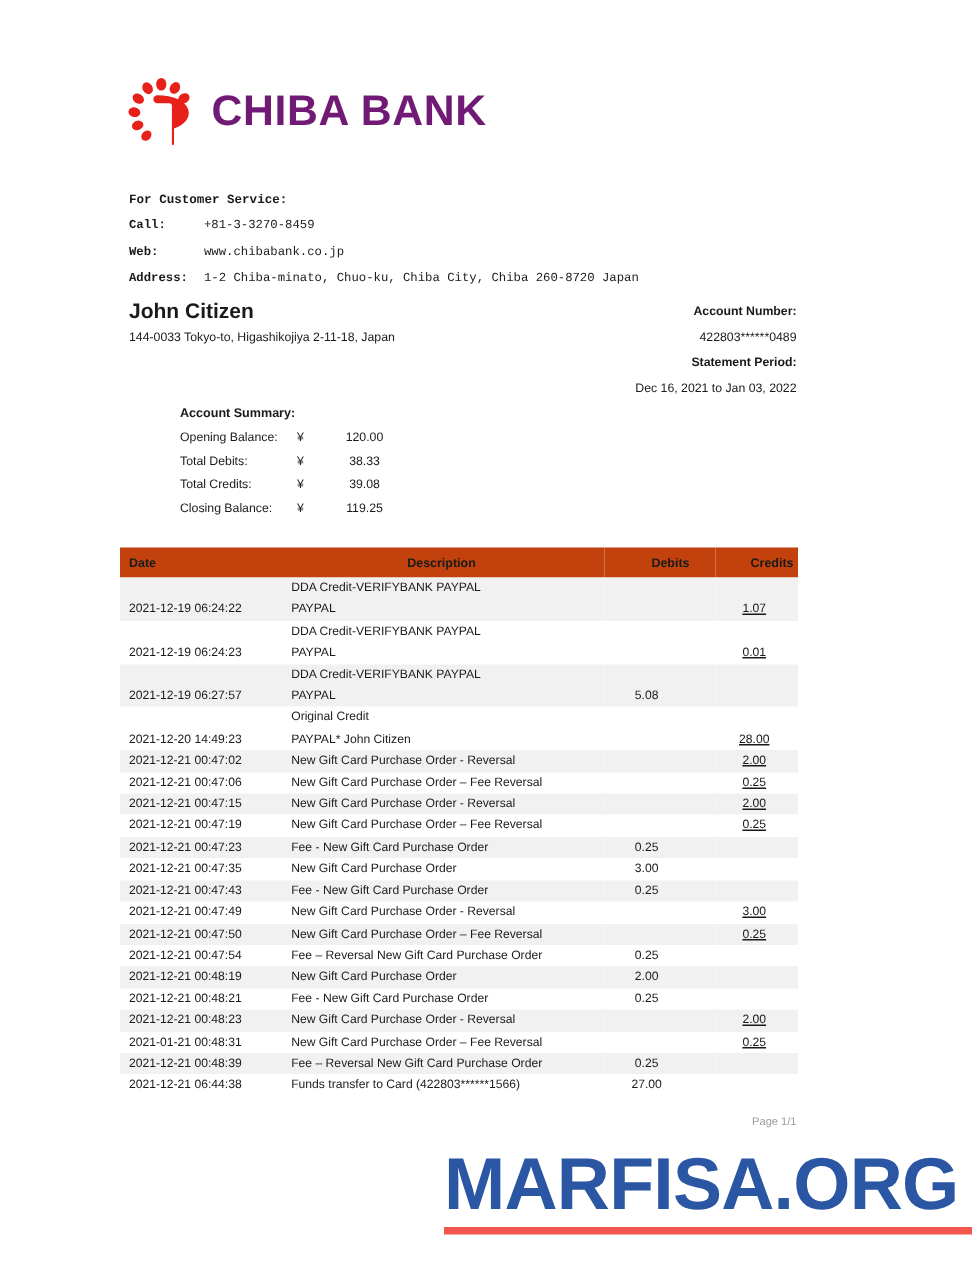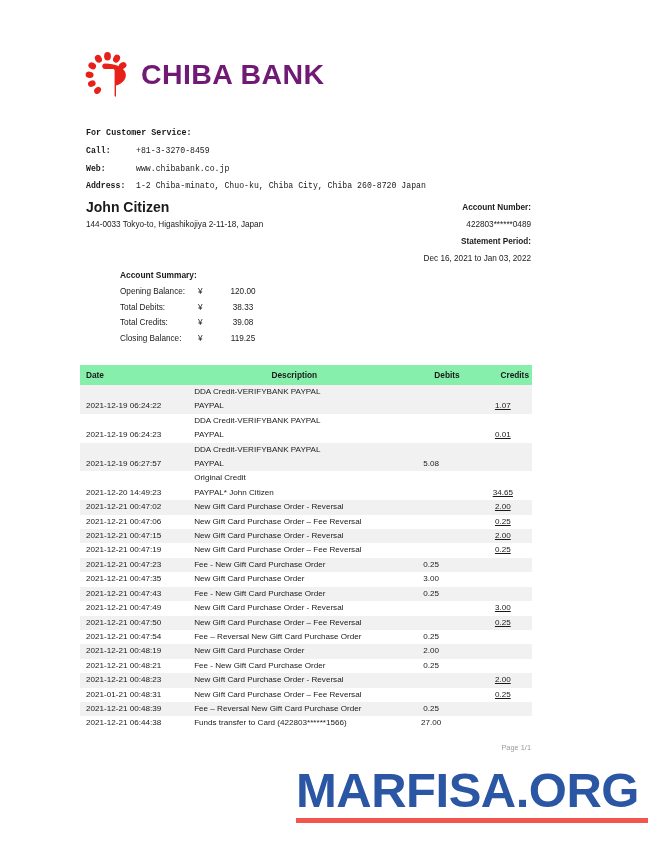--- a/index.html
+++ b/index.html
@@ -112,21 +112,21 @@
   
   .tbl {
     position: absolute;
     left: 80px;
     top: 365px;
     width: 452px;
     border-collapse: collapse;
     font-size: 8.1px;
   }
   .tbl th {
-    background: #86efac;
+    background: #c2410c;
     font-weight: bold;
     font-size: 8.3px;
     padding: 4px 0 4px 0;
     height: 12px;
   }
   .tbl th.c-date  { text-align: left;   padding-left: 6px; }
   .tbl th.c-desc  { text-align: center; }
   .tbl th.c-deb   { text-align: right;  padding-right: 17px; }
   .tbl th.c-cre   { text-align: right;  padding-right: 3px; }
 
@@ -295,21 +295,21 @@
           <td class="c-deb">5.08</td>
           <td class="c-cre"></td>
         </tr>
         <tr>
           <td class="c-date">2021-12-20 14:49:23</td>
           <td class="c-desc">
             <span class="desc-sub">Original Credit</span>
             <span class="desc-main">PAYPAL* John Citizen</span>
           </td>
           <td class="c-deb"></td>
-          <td class="c-cre">34.65</td>
+          <td class="c-cre">28.00</td>
         </tr>
         <tr class="alt">
           <td class="c-date">2021-12-21 00:47:02</td>
           <td class="c-desc">
             <span class="desc-main">New Gift Card Purchase Order - Reversal</span>
           </td>
           <td class="c-deb"></td>
           <td class="c-cre">2.00</td>
         </tr>
         <tr>

